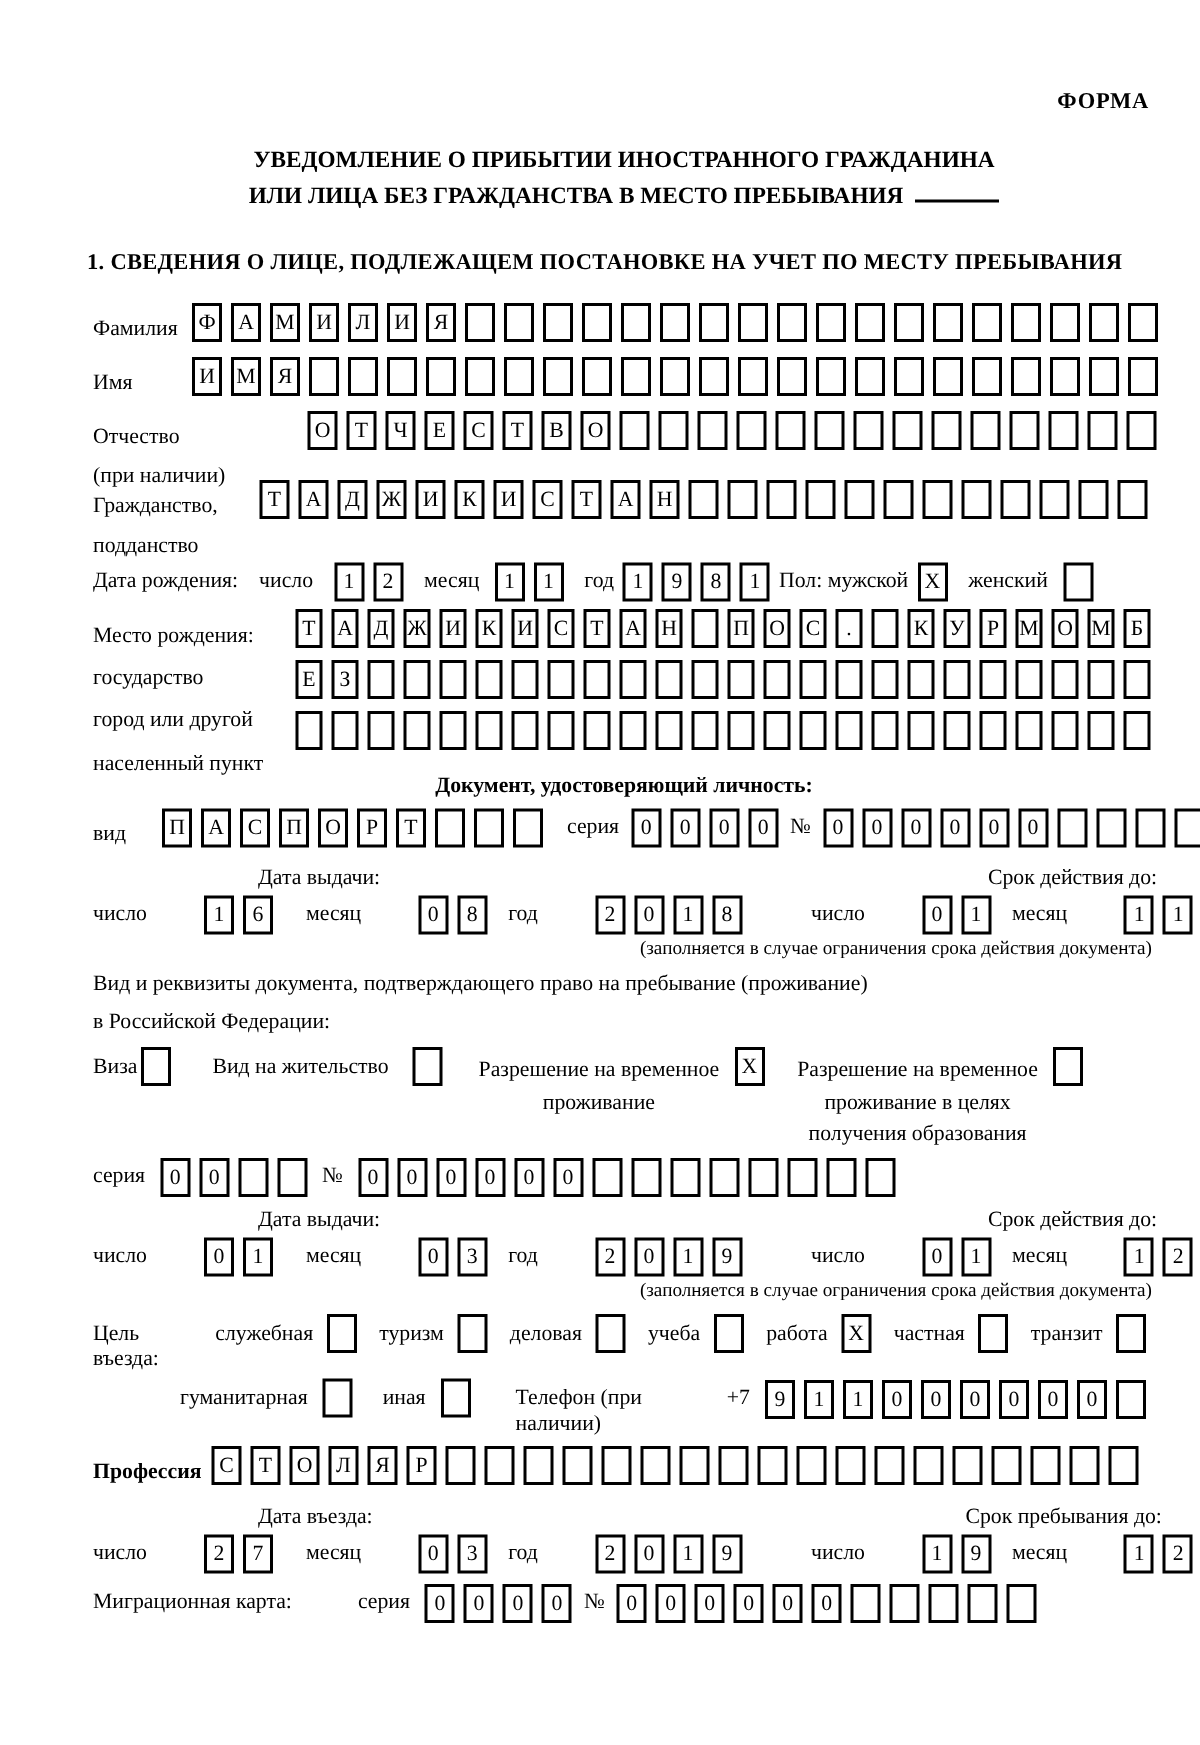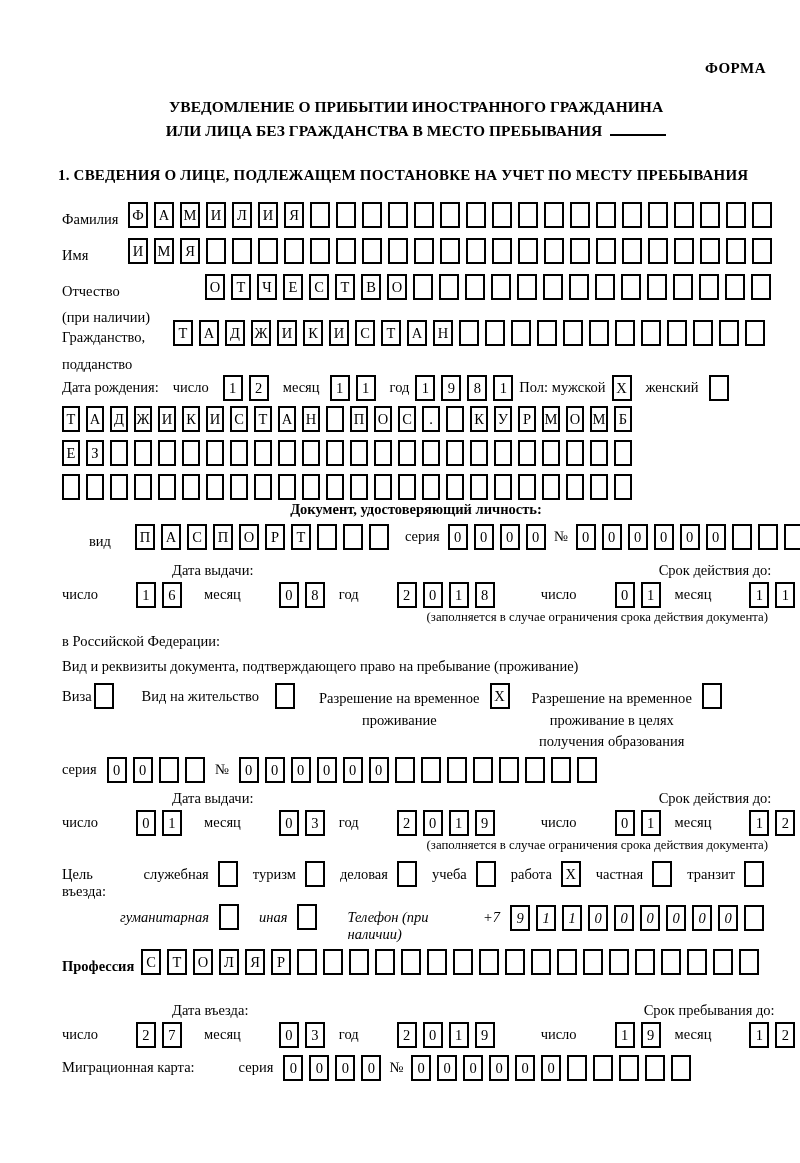--- a/index.html
+++ b/index.html
@@ -29,21 +29,21 @@
     margin-right:6px; text-align:center; line-height:22px; font-size:14.5px;
     vertical-align:top;
   }
   .cell-sm .cell { width:18px; margin-right:6px; }
   .boxrows .cells { display:block; margin-bottom:8px; }
 
   .w-surname { width:66px; }
   .w-patro { width:143px; }
   .w-citiz { width:111px; }
   .w-birthpl { width:135px; }
-  .w-vid { width:46px;margin-left:27px; }
+  .w-vid { width:46px; }
   .w-prof { width:79px;font-weight:bold; }
 
   .doc-heading { text-align:center; font-weight:bold; font-size:14.5px; margin:6px 0 6px 0; }
 
   .datepair { display:flex; margin-bottom:2px; }
   .datecol-l { flex:0 0 390px; }
   .datecol-r { flex:1 1 auto; }
   .date-heading { font-size:14.5px; margin:2px 0 3px 0; }
   .dh-l { margin-left:110px; }
   .dh-r { margin-left:150px; }
@@ -53,21 +53,21 @@
   .datenote { text-align:right; font-size:12.8px; margin:1px 2px 6px 0; }
 
   .plain-line { margin:4px 0 3px 0; line-height:1.45; }
 
   .chkrow { display:flex; align-items:flex-start; margin:6px 0 2px 0; }
   .chklabel { padding-top:5px; }
   .chk-multiline { text-align:center; line-height:1.5; padding-top:5px; }
 
   .purposerow { display:flex; align-items:flex-start; gap:9px; margin:8px 0 4px 0; }
   .purposerow .chklabel { padding-top:5px; }
-  .phonerow { display:flex; align-items:flex-start; gap:10px; margin:4px 0 6px 0; padding-left:58px;font-style:italic; }
+  .phonerow { display:flex; align-items:flex-start; gap:10px; margin:4px 0 6px 0; padding-left:58px; }
 </style>
 </head>
 <body>
 
 <div class="page">
 
   <div class="forma">ФОРМА</div>
 
   <div class="doc-title">
     <div>УВЕДОМЛЕНИЕ О ПРИБЫТИИ ИНОСТРАННОГО ГРАЖДАНИНА</div>
@@ -109,20 +109,26 @@
     <span class="cells"><span class="cell">1</span><span class="cell">1</span></span>
     <span class="lbl" style="margin:0 6px 0 8px;">год</span>
     <span class="cells"><span class="cell">1</span><span class="cell">9</span><span class="cell">8</span><span class="cell">1</span></span>
     <span class="lbl" style="margin-right:6px;">Пол: мужской</span>
     <span class="cells"><span class="cell">X</span></span>
     <span class="lbl" style="margin:0 10px 0 8px;">женский</span>
     <span class="cells"><span class="cell"></span></span>
   </div>
 
   <div class="frow cell-sm" style="margin-top:2px;">
+    <div class="lblcol w-birthpl" style="line-height:1.95;">
+      <div>Место рождения:</div>
+      <div>государство</div>
+      <div>город или другой</div>
+      <div>населенный пункт</div>
+    </div>
     <div class="boxrows">
       <span class="cells"><span class="cell">Т</span><span class="cell">А</span><span class="cell">Д</span><span class="cell">Ж</span><span class="cell">И</span><span class="cell">К</span><span class="cell">И</span><span class="cell">С</span><span class="cell">Т</span><span class="cell">А</span><span class="cell">Н</span><span class="cell"></span><span class="cell">П</span><span class="cell">О</span><span class="cell">С</span><span class="cell">.</span><span class="cell"></span><span class="cell">К</span><span class="cell">У</span><span class="cell">Р</span><span class="cell">М</span><span class="cell">О</span><span class="cell">М</span><span class="cell">Б</span></span>
       <span class="cells"><span class="cell">Е</span><span class="cell">З</span><span class="cell"></span><span class="cell"></span><span class="cell"></span><span class="cell"></span><span class="cell"></span><span class="cell"></span><span class="cell"></span><span class="cell"></span><span class="cell"></span><span class="cell"></span><span class="cell"></span><span class="cell"></span><span class="cell"></span><span class="cell"></span><span class="cell"></span><span class="cell"></span><span class="cell"></span><span class="cell"></span><span class="cell"></span><span class="cell"></span><span class="cell"></span><span class="cell"></span></span>
       <span class="cells"><span class="cell"></span><span class="cell"></span><span class="cell"></span><span class="cell"></span><span class="cell"></span><span class="cell"></span><span class="cell"></span><span class="cell"></span><span class="cell"></span><span class="cell"></span><span class="cell"></span><span class="cell"></span><span class="cell"></span><span class="cell"></span><span class="cell"></span><span class="cell"></span><span class="cell"></span><span class="cell"></span><span class="cell"></span><span class="cell"></span><span class="cell"></span><span class="cell"></span><span class="cell"></span><span class="cell"></span></span>
     </div>
   </div>
 
   <div class="doc-heading" style="margin-top:-12px;">Документ, удостоверяющий личность:</div>
 
   <div class="frow">
@@ -153,22 +159,22 @@
         <span class="cells"><span class="cell">0</span><span class="cell">1</span></span>
         <span class="dlbl">месяц</span>
         <span class="cells"><span class="cell">1</span><span class="cell">1</span></span>
         <span class="dlbl">год</span>
         <span class="cells"><span class="cell">2</span><span class="cell">0</span><span class="cell">2</span><span class="cell">5</span></span>
       </div>
     </div>
   </div>
   <div class="datenote">(заполняется в случае ограничения срока действия документа)</div>
 
+  <div class="plain-line">Вид и реквизиты документа, подтверждающего право на пребывание (проживание)</div>
   <div class="plain-line">в Российской Федерации:</div>
-  <div class="plain-line">Вид и реквизиты документа, подтверждающего право на пребывание (проживание)</div>
 
   <div class="chkrow">
     <span class="chklabel" style="margin-right:2px;text-align:right;">Виза</span>
     <span class="cells"><span class="cell"></span></span>
     <span class="chklabel" style="margin:0 16px 0 22px;">Вид на жительство</span>
     <span class="cells"><span class="cell"></span></span>
     <span class="chk-multiline" style="margin:0 10px 0 18px;">
       <div>Разрешение на временное</div>
       <div>проживание</div>
     </span>
@@ -240,21 +246,21 @@
     <span class="chklabel" style="margin-left:14px;">Телефон (при наличии)</span>
     <span class="chklabel" style="margin-left:14px;">+7</span>
     <span class="cells" style="margin-top:1px;"><span class="cell">9</span><span class="cell">1</span><span class="cell">1</span><span class="cell">0</span><span class="cell">0</span><span class="cell">0</span><span class="cell">0</span><span class="cell">0</span><span class="cell">0</span><span class="cell"></span></span>
   </div>
 
   <div class="frow">
     <div class="lblcol w-prof">Профессия</div>
     <span class="cells"><span class="cell">С</span><span class="cell">Т</span><span class="cell">О</span><span class="cell">Л</span><span class="cell">Я</span><span class="cell">Р</span><span class="cell"></span><span class="cell"></span><span class="cell"></span><span class="cell"></span><span class="cell"></span><span class="cell"></span><span class="cell"></span><span class="cell"></span><span class="cell"></span><span class="cell"></span><span class="cell"></span><span class="cell"></span><span class="cell"></span><span class="cell"></span><span class="cell"></span><span class="cell"></span><span class="cell"></span><span class="cell"></span></span>
   </div>
 
-  <div class="datepair" style="margin-top:20px;">
+  <div class="datepair" style="margin-top:6px;">
     <div class="datecol-l">
       <div class="date-heading dh-l">Дата въезда:</div>
       <div class="dgroup">
         <span class="dlbl">число</span>
         <span class="cells"><span class="cell">2</span><span class="cell">7</span></span>
         <span class="dlbl" style="margin-left:8px;">месяц</span>
         <span class="cells"><span class="cell">0</span><span class="cell">3</span></span>
         <span class="dlbl">год</span>
         <span class="cells"><span class="cell">2</span><span class="cell">0</span><span class="cell">1</span><span class="cell">9</span></span>
       </div>

